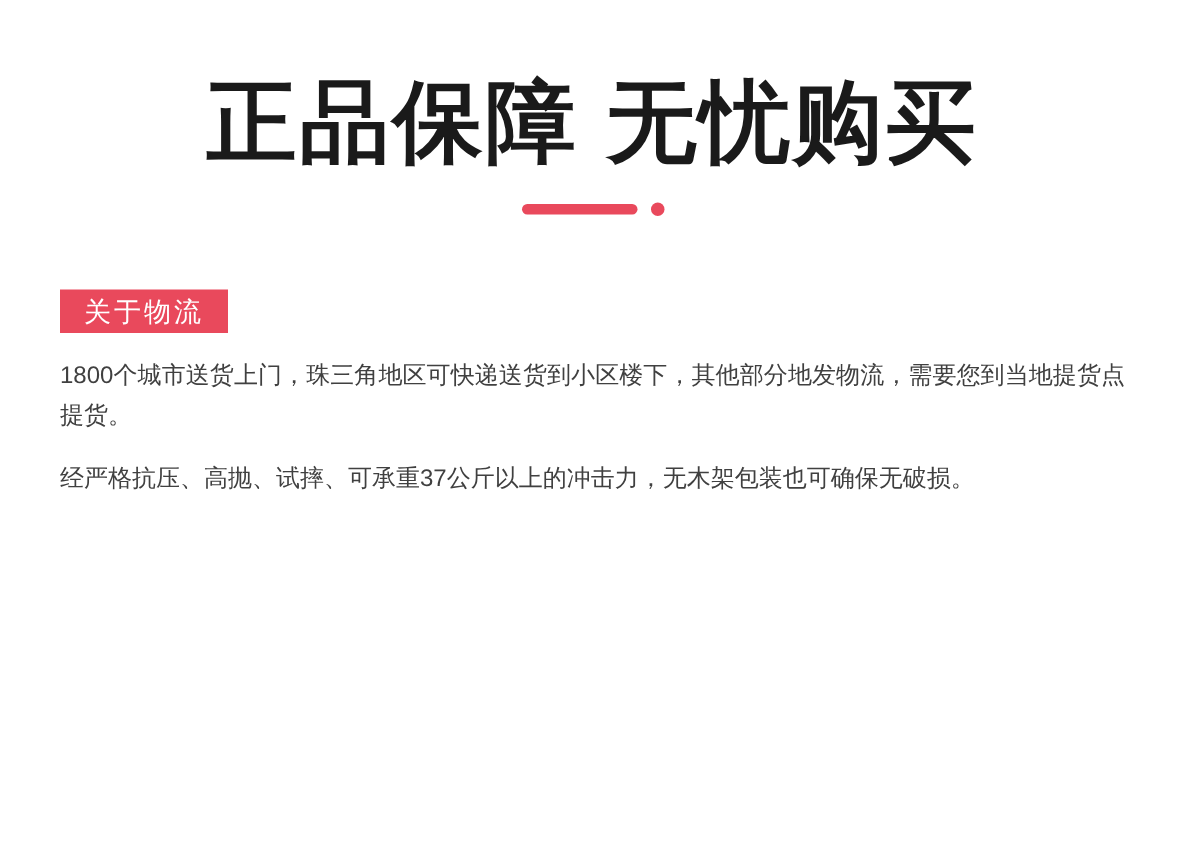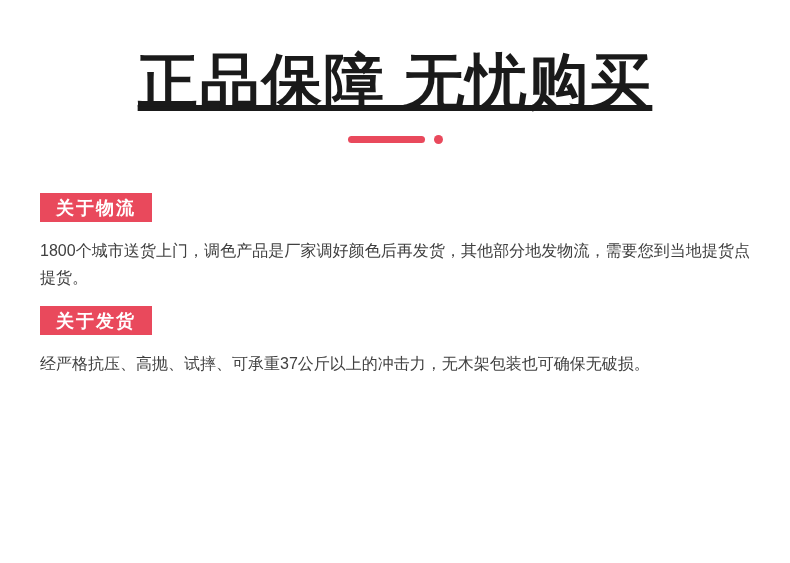--- a/index.html
+++ b/index.html
@@ -19,21 +19,20 @@
     padding-top: 50px;
     text-align: center;
   }
   .hero-title {
     font-size: 60px;
     line-height: 1.05;
     font-weight: bold;
     letter-spacing: 2px;
     color: var(--title-color);
     white-space: nowrap;
-    text-decoration: underline;
   }
   .hero-underline {
     margin-top: 22px;
     height: 9px;
     display: flex;
     align-items: center;
     justify-content: center;
   }
   .underline-bar {
     width: 77px;
@@ -59,21 +58,20 @@
     display: flex;
     align-items: center;
     justify-content: center;
     width: 112px;
     height: 29px;
     background: var(--accent);
     color: #ffffff;
     font-size: 18px;
     letter-spacing: 2px;
     white-space: nowrap;
-    font-weight: bold;
   }
   .section-body {
     margin-top: 15px;
     font-size: 16px;
     line-height: 27px;
     color: var(--body-color);
     text-align: justify;
   }
 </style>
 </head>
@@ -84,25 +82,24 @@
   <div class="hero-underline">
     <span class="underline-bar"></span>
     <span class="underline-dot"></span>
   </div>
 </div>
 
 <div class="content">
 
   <div class="section">
     <div class="section-badge">关于物流</div>
-    <div class="section-body">1800个城市送货上门，调色产品是厂家调好颜色后再发货，其他部分地发物流，需要您到当地提货点提货。</div>
+    <div class="section-body">1800个城市送货上门，珠三角地区可快递送货到小区楼下，其他部分地发物流，需要您到当地提货点提货。</div>
   </div>
 
   <div class="section">
-    <div class="section-badge">关于发货</div>
   </div>
 
   <div class="section">
   </div>
 
   <div class="section">
     <div class="section-body">经严格抗压、高抛、试摔、可承重37公斤以上的冲击力，无木架包装也可确保无破损。</div>
   </div>
 
 </div>

